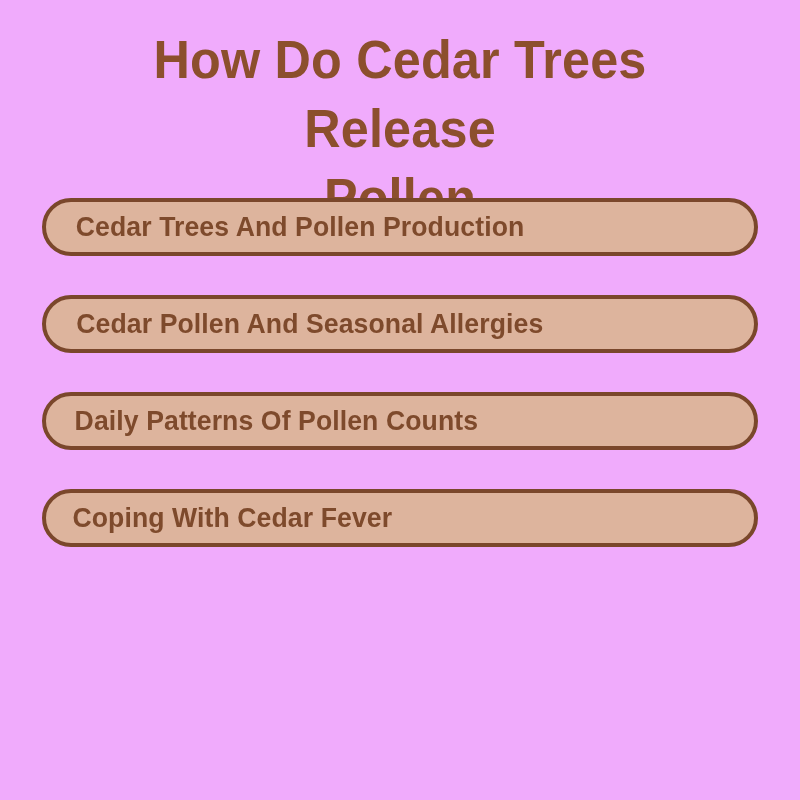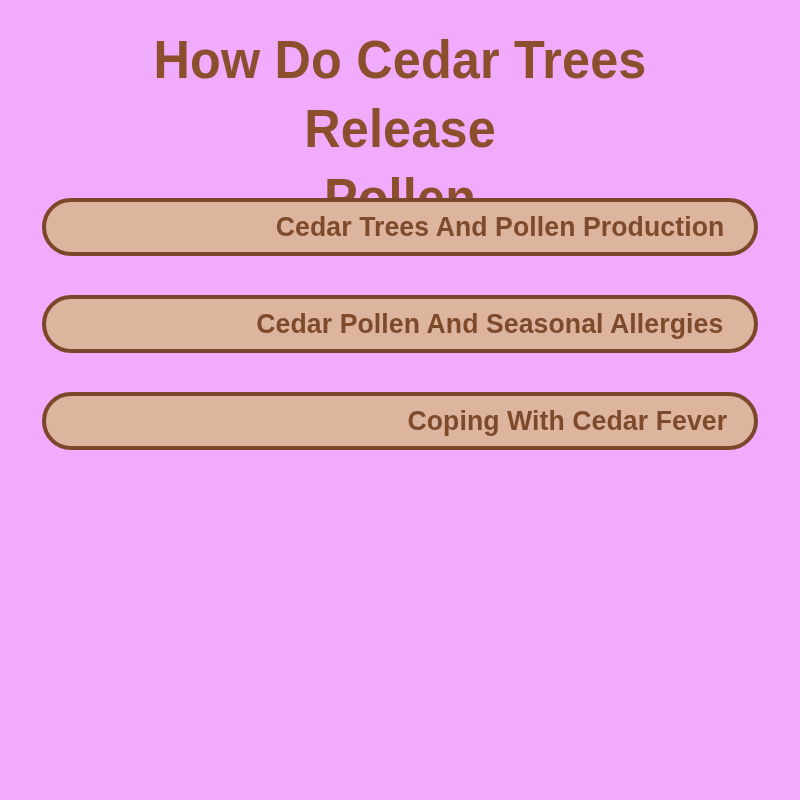--- a/index.html
+++ b/index.html
@@ -61,21 +61,21 @@
   .pill {
     position: relative;
     box-sizing: border-box;
     width: 716px;
     height: 58px;
     border: 4px solid #7A472B;
     border-radius: 29px;
     background: #DDB49D;
     display: flex;
     align-items: center;
-    justify-content: flex-end;
+    justify-content: flex-start;
     cursor: pointer;
     overflow: hidden;
   }
 
   .pill-label {
     color: #7E4A2C;
     font-size: 28px;
     font-weight: bold;
     line-height: 1;
     letter-spacing: 0.1px;
@@ -101,19 +101,22 @@
     <div class="pill">
       <span class="pill-label">Cedar Trees And Pollen Production</span>
     </div>
 
     <div class="pill">
       <span class="pill-label">Cedar Pollen And Seasonal Allergies</span>
     </div>
 
 
 
+    <div class="pill">
+      <span class="pill-label">Daily Patterns Of Pollen Counts</span>
+    </div>
 
     <div class="pill">
       <span class="pill-label">Coping With Cedar Fever</span>
     </div>
 
   </div>
 </div>
 
 </body></html>

